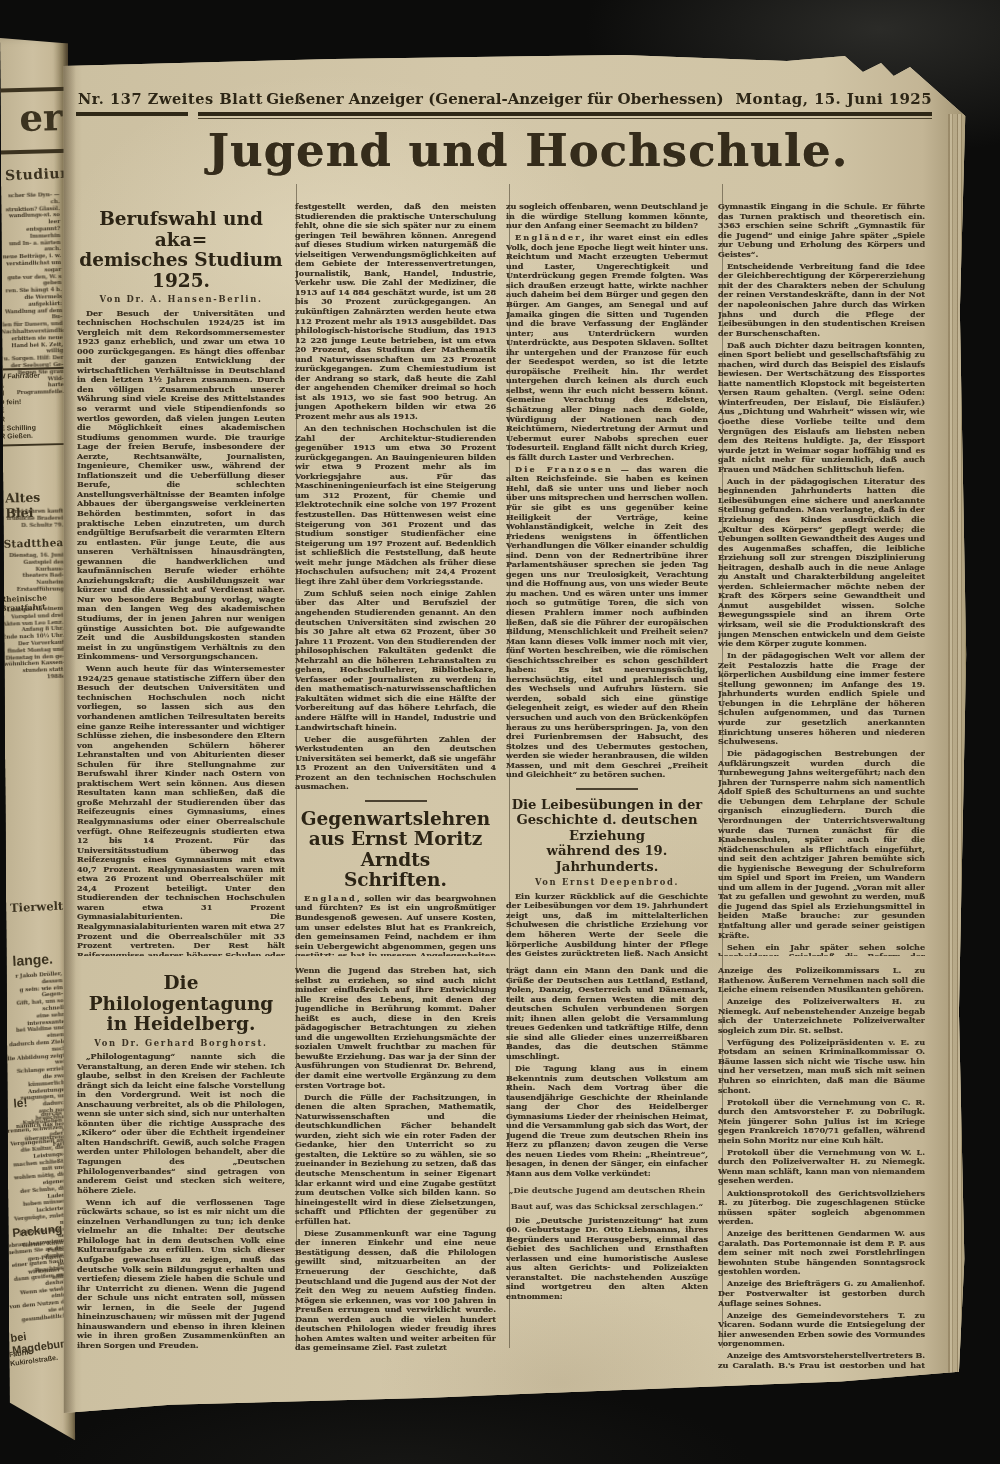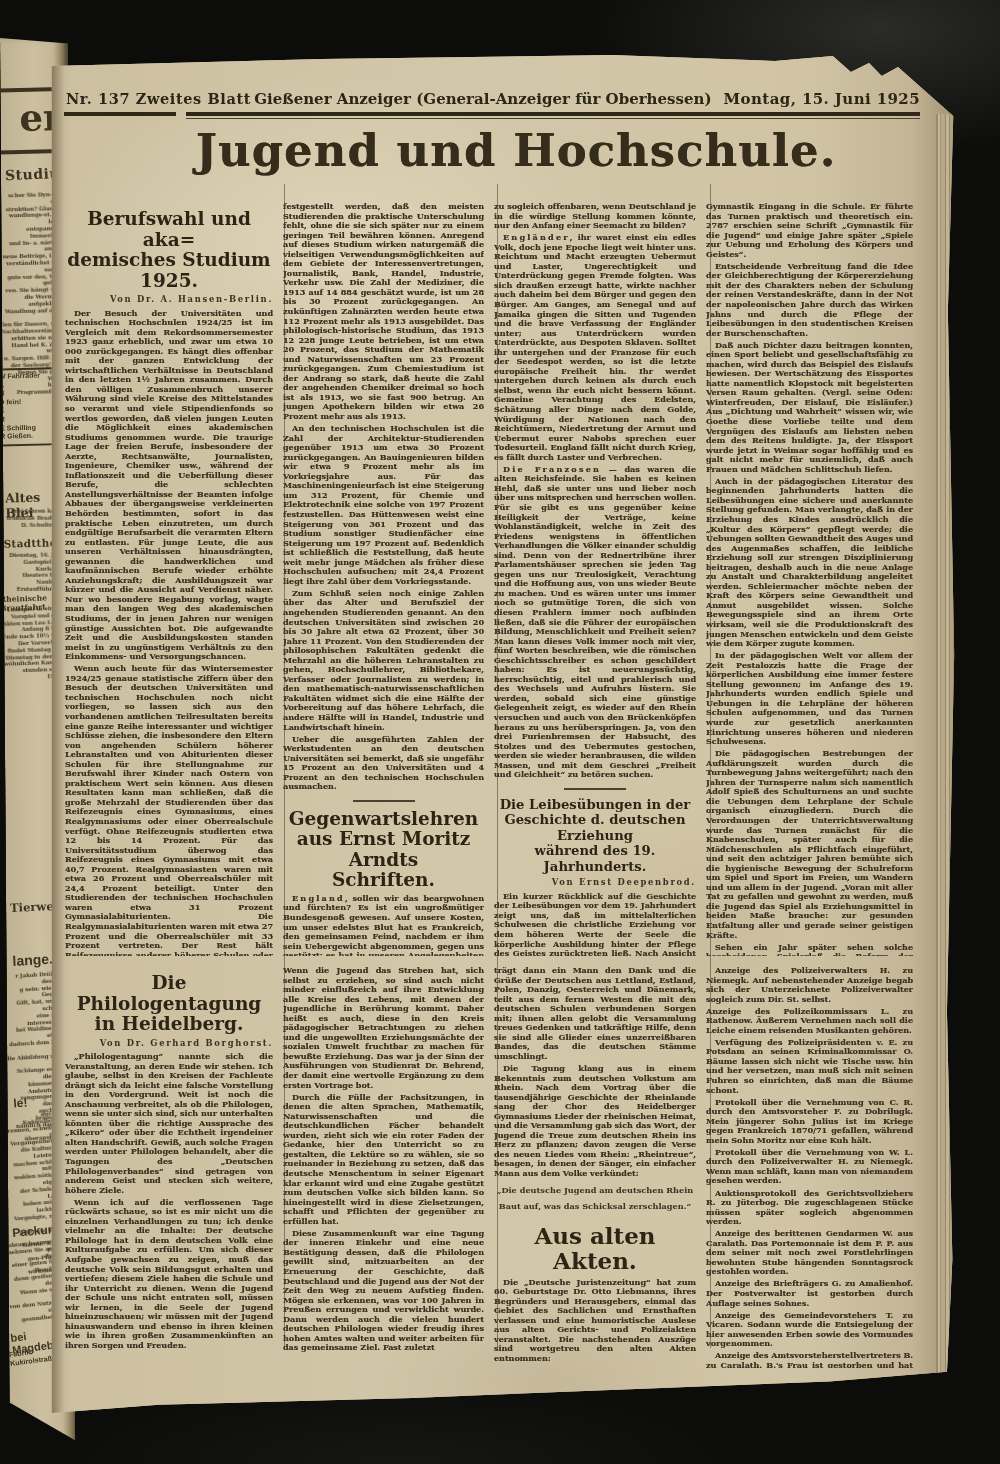--- a/index.html
+++ b/index.html
@@ -43,21 +43,21 @@
   .frag-m5{top:934px;left:-2px;transform:rotate(-3deg);}
   .frag-le{top:1058px;left:6px;font-size:12px;transform:rotate(-4deg);font-family:"Liberation Sans",sans-serif;}
   .frag-m6{top:1074px;left:-2px;transform:rotate(-4deg);}
   .frag-pack{top:1186px;left:4px;font-size:12px;transform:rotate(-5deg);font-family:"Liberation Sans",sans-serif;}
   .frag-m7{top:1202px;left:-2px;transform:rotate(-5deg);}
   .frag-magde{top:1290px;left:2px;font-size:11px;transform:rotate(-7deg);font-family:"Liberation Sans",sans-serif;}
   .frag-fabrik{top:1308px;left:0px;font-size:7.2px;transform:rotate(-7deg);font-family:"Liberation Sans",sans-serif;}
 
   
   .page{
-    position:absolute;left:50px;top:50px;width:906px;height:1374px;
+    position:absolute;left:62px;top:50px;width:906px;height:1374px;
     background:
       radial-gradient(ellipse 420px 260px at 30% 14%, rgba(238,229,203,.45), rgba(238,229,203,0) 65%),
       radial-gradient(ellipse 300px 200px at 72% 64%, rgba(150,130,92,.12), rgba(150,130,92,0) 60%),
       radial-gradient(ellipse 260px 140px at 55% 97%, rgba(120,102,70,.15), rgba(120,102,70,0) 70%),
       linear-gradient(90deg,#b6a888 0,#ccc0a1 2.2%,#d3c7a9 45%,#d0c4a5 84%,#c3b595 95%,#a89a79 99%,#968861 100%),
       #cfc3a5;
     clip-path:polygon(
       0.2% 16px, 30% 9px, 62% 5px, 80% 11px, 86.4% 6px, 88.4% 22px, 90.4% 13px,
       91.8% 26px, 93.6% 17px, 99.7% 66px, 99.1% 19%, 99.8% 44%, 99.0% 70%,
       99.6% 88%, 99.0% 96.2%, 86% 96.9%, 40% 98.1%, 12% 98.6%, 0.2% 99.2%);
@@ -97,21 +97,21 @@
 
   .para{font-size:8.1px;line-height:9.55px;text-align:justify;text-indent:9px;
         margin:0 0 2.5px 0;font-weight:bold;letter-spacing:-.05px;
         text-shadow:0 0 .5px rgba(58,49,34,.55);}
   .para.noind{text-indent:0;}
   .lead{letter-spacing:2.2px;}
   .art-head{font-size:18.5px;line-height:20.5px;text-align:center;font-weight:bold;
             margin:7px 0 3px;white-space:pre-line;color:#2c2415;}
   .art-head.small{font-size:13.2px;line-height:15.5px;}
   .art-head.big{font-size:23px;line-height:25px;margin:9px 0 5px;}
-  .byline{font-size:8.4px;letter-spacing:1.7px;text-align:right;font-weight:bold;margin:0 0 4.5px;}
+  .byline{font-size:8.4px;letter-spacing:1.7px;text-align:center;font-weight:bold;margin:0 0 4.5px;}
   .sep-rule{width:62px;height:2px;margin:8px auto 5px;background:#4a4130;}
   .verse{font-size:8.2px;line-height:16px;font-weight:bold;text-align:center;
          white-space:pre-line;margin:3px 0 2px;}
   .stain{position:absolute;pointer-events:none;border-radius:50%;}
   .stain1{left:540px;top:330px;width:90px;height:60px;background:radial-gradient(rgba(125,104,66,.10),rgba(125,104,66,0) 70%);}
   .stain2{left:120px;top:1150px;width:140px;height:80px;background:radial-gradient(rgba(125,104,66,.09),rgba(125,104,66,0) 70%);}
 </style>
 </head>
 <body>
 
@@ -248,21 +248,21 @@
         <p class="para"><span class="lead">Engländer</span>, ihr waret einst ein edles Volk, doch jene Epoche liegt weit hinter uns. Reichtum und Macht erzeugten Uebermut und Laster, Ungerechtigkeit und Unterdrückung gegen Fremde folgten. Was sich draußen erzeugt hatte, wirkte nachher auch daheim bei dem Bürger und gegen den Bürger. Am Ganges, am Senegal und auf Jamaika gingen die Sitten und Tugenden und die brave Verfassung der Engländer unter; aus Unterdrückern wurden Unterdrückte, aus Despoten Sklaven. Solltet ihr untergehen und der Franzose für euch der Seedespot werden, so ist die letzte europäische Freiheit hin. Ihr werdet untergehen durch keinen als durch euch selbst, wenn ihr euch nicht bessern könnt. Gemeine Verachtung des Edelsten, Schätzung aller Dinge nach dem Golde, Würdigung der Nationen nach den Reichtümern, Niedertretung der Armut und Uebermut eurer Nabobs sprechen euer Todesurteil. England fällt nicht durch Krieg, es fällt durch Laster und Verbrechen.</p>
         <p class="para"><span class="lead">Die Franzosen</span> — das waren die alten Reichsfeinde. Sie haben es keinen Hehl, daß sie unter uns und lieber noch über uns mitsprechen und herrschen wollen. Für sie gibt es uns gegenüber keine Heiligkeit der Verträge, keine Wohlanständigkeit, welche in Zeit des Friedens wenigstens in öffentlichen Verhandlungen die Völker einander schuldig sind. Denn von der Rednertribüne ihrer Parlamentshäuser sprechen sie jeden Tag gegen uns nur Treulosigkeit, Verachtung und die Hoffnung aus, von uns wieder Beute zu machen. Und es wären unter uns immer noch so gutmütige Toren, die sich von diesen Prahlern immer noch aufbinden ließen, daß sie die Führer der europäischen Bildung, Menschlichkeit und Freiheit seien? Man kann dieses Volk immer noch mit vier, fünf Worten beschreiben, wie die römischen Geschichtsschreiber es schon geschildert haben: Es ist neuerungssüchtig, herrschsüchtig, eitel und prahlerisch und des Wechsels und Aufruhrs lüstern. Sie werden, sobald sich eine günstige Gelegenheit zeigt, es wieder auf den Rhein versuchen und auch von den Brückenköpfen heraus zu uns herüberspringen. Ja, von den drei Furienbremsen der Habsucht, des Stolzes und des Uebermutes gestochen, werden sie wieder heranbrausen, die wilden Massen, und mit dem Geschrei „Freiheit und Gleichheit“ zu betören suchen.</p>
         <div class="sep-rule"></div>
         <div class="art-head small">Die Leibesübungen in der
 Geschichte d. deutschen Erziehung
 während des 19. Jahrhunderts.</div>
         <div class="byline">Von Ernst Deepenbrod.</div>
         <p class="para">Ein kurzer Rückblick auf die Geschichte der Leibesübungen vor dem 19. Jahrhundert zeigt uns, daß im mittelalterlichen Schulwesen die christliche Erziehung vor dem höheren Werte der Seele die körperliche Ausbildung hinter der Pflege des Geistes zurücktreten ließ. Nach Ansicht der Philanthropen, jener vom Geiste Rousseaus beeinflußten Pädagogen des 18. Jahrhunderts, ist es eine der allgemeinsten Forderungen der Erziehung, die leibliche Ausbildung so wenig wie die geistige zu vernachlässigen; bei ihnen fanden die Leibesübungen eine der Geistesbildung völlig gleichgestellte Pflege. Durch GutsMuths, den Lehrer der Erziehungsanstalt zu Schnepfenthal, fand die deutsche</p>
       </div>
       <div class="col">
-        <p class="para noind">Gymnastik Eingang in die Schule. Er führte das Turnen praktisch und theoretisch ein. 2787 erschien seine Schrift „Gymnastik für die Jugend“ und einige Jahre später „Spiele zur Uebung und Erholung des Körpers und Geistes“.</p>
+        <p class="para noind">Gymnastik Eingang in die Schule. Er führte das Turnen praktisch und theoretisch ein. 3363 erschien seine Schrift „Gymnastik für die Jugend“ und einige Jahre später „Spiele zur Uebung und Erholung des Körpers und Geistes“.</p>
         <p class="para">Entscheidende Verbreitung fand die Idee der Gleichberechtigung der Körpererziehung mit der des Charakters neben der Schulung der reinen Verstandeskräfte, dann in der Not der napoleonischen Jahre durch das Wirken Jahns und durch die Pflege der Leibesübungen in den studentischen Kreisen der Burschenschaften.</p>
         <p class="para">Daß auch Dichter dazu beitragen konnten, einen Sport beliebt und gesellschaftsfähig zu machen, wird durch das Beispiel des Eislaufs bewiesen. Der Wertschätzung des Eissportes hatte namentlich Klopstock mit begeisterten Versen Raum gehalten. (Vergl. seine Oden: Winterfreuden, Der Eislauf, Die Eisläufer.) Aus „Dichtung und Wahrheit“ wissen wir, wie Goethe diese Vorliebe teilte und dem Vergnügen des Eislaufs am liebsten neben dem des Reitens huldigte. Ja, der Eissport wurde jetzt in Weimar sogar hoffähig und es galt nicht mehr für unziemlich, daß auch Frauen und Mädchen Schlittschuh liefen.</p>
         <p class="para">Auch in der pädagogischen Literatur des beginnenden Jahrhunderts hatten die Leibesübungen eine sichere und anerkannte Stellung gefunden. Man verlangte, daß in der Erziehung des Kindes ausdrücklich die „Kultur des Körpers“ gepflegt werde; die Uebungen sollten Gewandtheit des Auges und des Augenmaßes schaffen, die leibliche Erziehung soll zur strengen Disziplinierung beitragen, deshalb auch in die neue Anlage zu Anstalt und Charakterbildung angeleitet werden. Schleiermacher möchte neben der Kraft des Körpers seine Gewandtheit und Anmut ausgebildet wissen. Solche Bewegungsspiele sind an ihrem Orte wirksam, weil sie die Produktionskraft des jungen Menschen entwickeln und dem Geiste wie dem Körper zugute kommen.</p>
         <p class="para">In der pädagogischen Welt vor allem der Zeit Pestalozzis hatte die Frage der körperlichen Ausbildung eine immer festere Stellung gewonnen; im Anfange des 19. Jahrhunderts wurden endlich Spiele und Uebungen in die Lehrpläne der höheren Schulen aufgenommen, und das Turnen wurde zur gesetzlich anerkannten Einrichtung unseres höheren und niederen Schulwesens.</p>
         <p class="para">Die pädagogischen Bestrebungen der Aufklärungszeit wurden durch die Turnbewegung Jahns weitergeführt; nach den Jahren der Turnsperre nahm sich namentlich Adolf Spieß des Schulturnens an und suchte die Uebungen dem Lehrplane der Schule organisch einzugliedern. Durch die Verordnungen der Unterrichtsverwaltung wurde das Turnen zunächst für die Knabenschulen, später auch für die Mädchenschulen als Pflichtfach eingeführt, und seit den achtziger Jahren bemühte sich die hygienische Bewegung der Schulreform um Spiel und Sport im Freien, um Wandern und um allem in der Jugend. „Voran mit aller Tat zu gefallen und gewohnt zu werden, muß die Jugend das Spiel als Erziehungsmittel in beiden Maße brauche: zur gesunden Entfaltung aller und gerade seiner geistigen Kräfte.</p>
         <p class="para">Sehen ein Jahr später sehen solche bescheidenen Spielerlaß die Reform der körperlichen Erziehung vor. In Verbindung mit der Wiederbelebung der alten volkstümlichen Uebungen und Spiele und der olympischen Gedanken beginnt seit jener Zeit eine rasch wachsende Entwicklung des Sports in Deutschland.</p>
       </div>
     </div>
   <div class="band" id="band2">
       <div class="col">
@@ -275,26 +275,25 @@
       <div class="col">
         <p class="para noind">Wenn die Jugend das Streben hat, sich selbst zu erziehen, so sind auch nicht minder einflußreich auf ihre Entwicklung alle Kreise des Lebens, mit denen der Jugendliche in Berührung kommt. Daher heißt es auch, diese in den Kreis pädagogischer Betrachtungen zu ziehen und die ungewollten Erziehungsmächte der sozialen Umwelt fruchtbar zu machen für bewußte Erziehung. Das war ja der Sinn der Ausführungen von Studienrat Dr. Behrend, der damit eine wertvolle Ergänzung zu dem ersten Vortrage bot.</p>
         <p class="para">Durch die Fülle der Fachsitzungen, in denen die alten Sprachen, Mathematik, Naturwissenschaften und die deutschkundlichen Fächer behandelt wurden, zieht sich wie ein roter Faden der Gedanke, hier den Unterricht so zu gestalten, die Lektüre so zu wählen, sie so zueinander in Beziehung zu setzen, daß das deutsche Menschentum in seiner Eigenart klar erkannt wird und eine Zugabe gestützt zum deutschen Volke sich bilden kann. So hineingestellt wird in diese Zielsetzungen, schafft und Pflichten der gegenüber zu erfüllen hat.</p>
         <p class="para">Diese Zusammenkunft war eine Tagung der inneren Einkehr und eine neue Bestätigung dessen, daß die Philologen gewillt sind, mitzuarbeiten an der Erneuerung der Geschichte, daß Deutschland und die Jugend aus der Not der Zeit den Weg zu neuem Aufstieg finden. Mögen sie erkennen, was vor 100 Jahren in Preußen errungen und verwirklicht wurde. Dann werden auch die vielen hundert deutschen Philologen wieder freudig ihres hohen Amtes walten und weiter arbeiten für das gemeinsame Ziel. Fast zuletzt</p>
       </div>
       <div class="col">
         <p class="para noind">trägt dann ein Mann den Dank und die Grüße der Deutschen aus Lettland, Estland, Polen, Danzig, Oesterreich und Dänemark, teilt aus dem fernen Westen die mit den deutschen Schulen verbundenen Sorgen mit; ihnen allen gelobt die Versammlung treues Gedenken und tatkräftige Hilfe, denn sie sind alle Glieder eines unzerreißbaren Bandes, das die deutschen Stämme umschlingt.</p>
         <p class="para">Die Tagung klang aus in einem Bekenntnis zum deutschen Volkstum am Rhein. Nach dem Vortrag über die tausendjährige Geschichte der Rheinlande sang der Chor des Heidelberger Gymnasiums Lieder der rheinischen Heimat, und die Versammlung gab sich das Wort, der Jugend die Treue zum deutschen Rhein ins Herz zu pflanzen; davon zeugen die Verse des neuen Liedes vom Rhein: „Rheintreue“, besagen, in denen der Sänger, ein einfacher Mann aus dem Volke verkündet:</p>
         <div class="verse">„Die deutsche Jugend am deutschen Rhein
 Baut auf, was das Schicksal zerschlagen.“</div>
-        <div class="art-head big">Aus alten Akten.</div>
         <p class="para">Die „Deutsche Juristenzeitung“ hat zum 60. Geburtstage Dr. Otto Liebmanns, ihres Begründers und Herausgebers, einmal das Gebiet des Sachlichen und Ernsthaften verlassen und eine humoristische Auslese aus alten Gerichts- und Polizeiakten veranstaltet. Die nachstehenden Auszüge sind wortgetreu den alten Akten entnommen:</p>
       </div>
       <div class="col">
+        <p class="para noind">Anzeige des Polizeikommissars L. zu Rathenow. Äußerem Vernehmen nach soll die Leiche einem reisenden Musikanten gehören.</p>
         <p class="para">Anzeige des Polizeiverwalters H. zu Niemegk. Auf nebenstehender Anzeige begab sich der Unterzeichnete Polizeiverwalter sogleich zum Dir. St. selbst.</p>
-        <p class="para noind">Anzeige des Polizeikommissars L. zu Rathenow. Äußerem Vernehmen nach soll die Leiche einem reisenden Musikanten gehören.</p>
         <p class="para">Verfügung des Polizeipräsidenten v. E. zu Potsdam an seinen Kriminalkommissar O. Bäume lassen sich nicht wie Tische usw. hin und her versetzen, man muß sich mit seinen Fuhren so einrichten, daß man die Bäume schont.</p>
         <p class="para">Protokoll über die Vernehmung von C. R. durch den Amtsvorsteher F. zu Dobrilugk. Mein jüngerer Sohn Julius ist im Kriege gegen Frankreich 1870/71 gefallen, während mein Sohn Moritz nur eine Kuh hält.</p>
         <p class="para">Protokoll über die Vernehmung von W. L. durch den Polizeiverwalter H. zu Niemegk. Wenn man schläft, kann man von niemandem gesehen werden.</p>
         <p class="para">Auktionsprotokoll des Gerichtsvollziehers R. zu Jüterbog. Die zugeschlagenen Stücke müssen später sogleich abgenommen werden.</p>
         <p class="para">Anzeige des berittenen Gendarmen W. aus Caralath. Das Portemonnaie ist dem P. P. aus dem seiner mit noch zwei Forstlehrlingen bewohnten Stube hängenden Sonntagsrock gestohlen worden.</p>
         <p class="para">Anzeige des Briefträgers G. zu Amalienhof. Der Postverwalter ist gestorben durch Auflage seines Sohnes.</p>
         <p class="para">Anzeige des Gemeindevorstehers T. zu Vicaren. Sodann wurde die Entsiegelung der hier anwesenden Erben sowie des Vormundes vorgenommen.</p>
         <p class="para">Anzeige des Amtsvorsteherstellvertreters B. zu Caralath. B.'s Frau ist gestorben und hat gebeten, nächster Tage zur Vernehmung hier erscheinen zu dürfen.</p>
       </div>
     </div>

